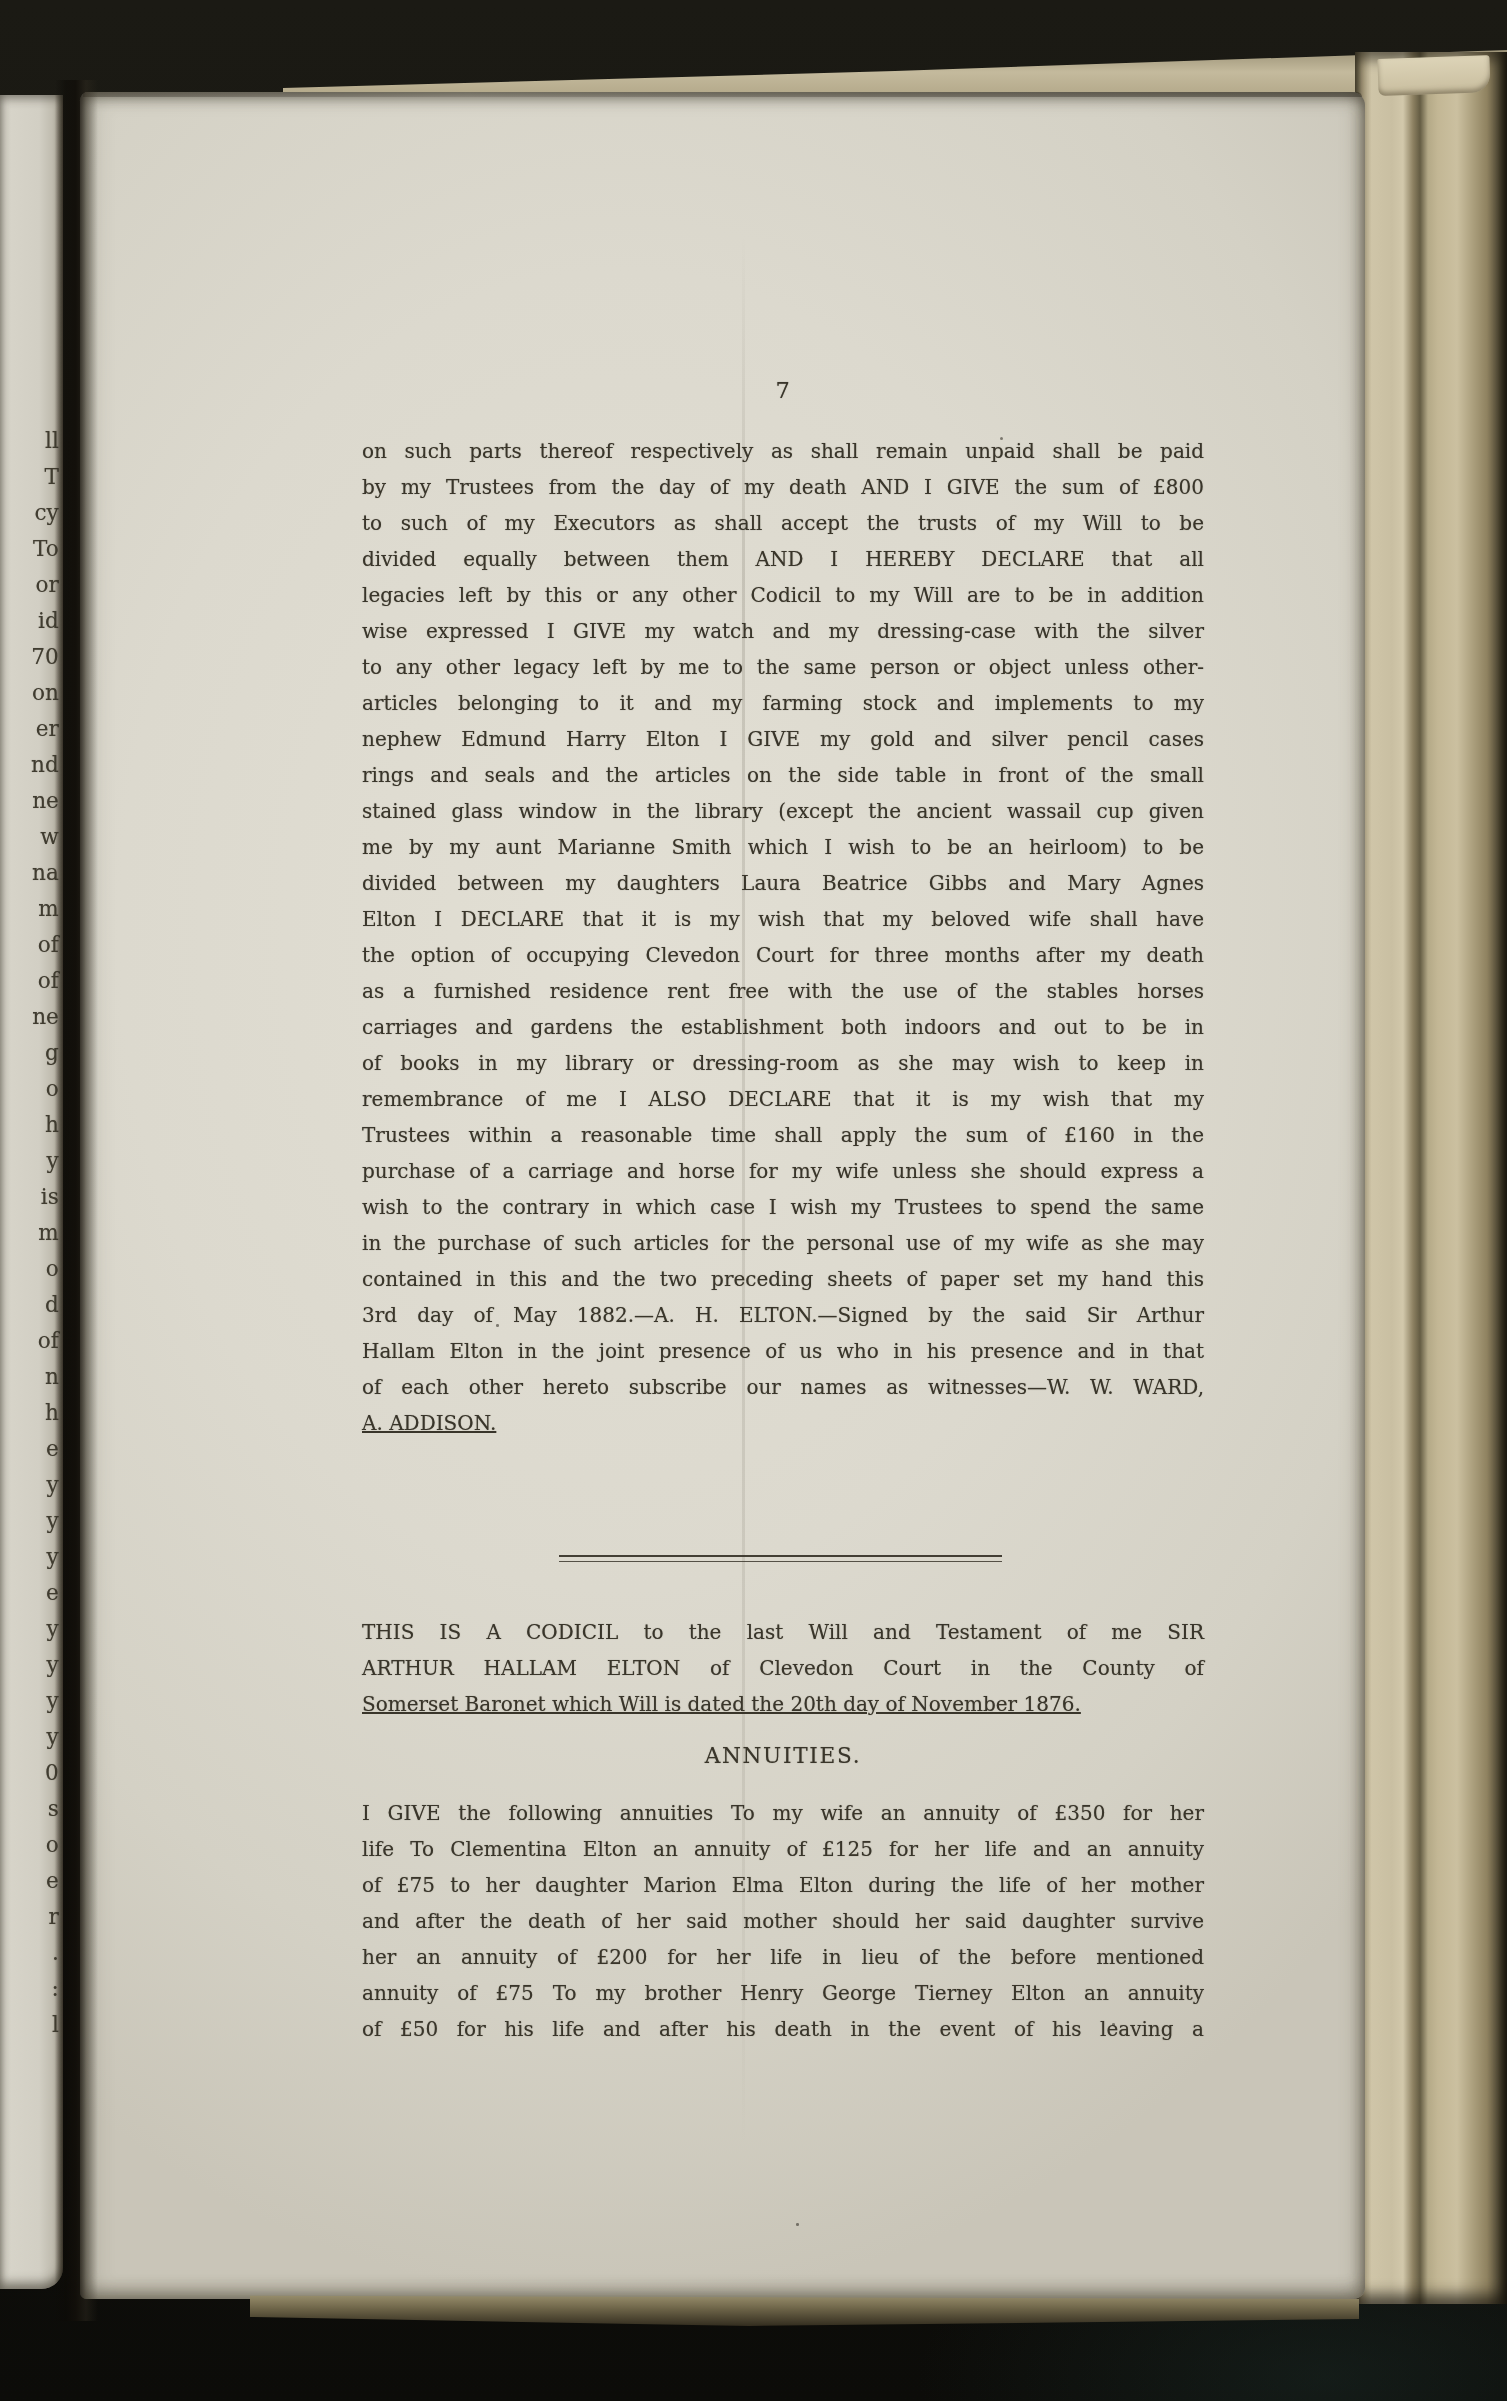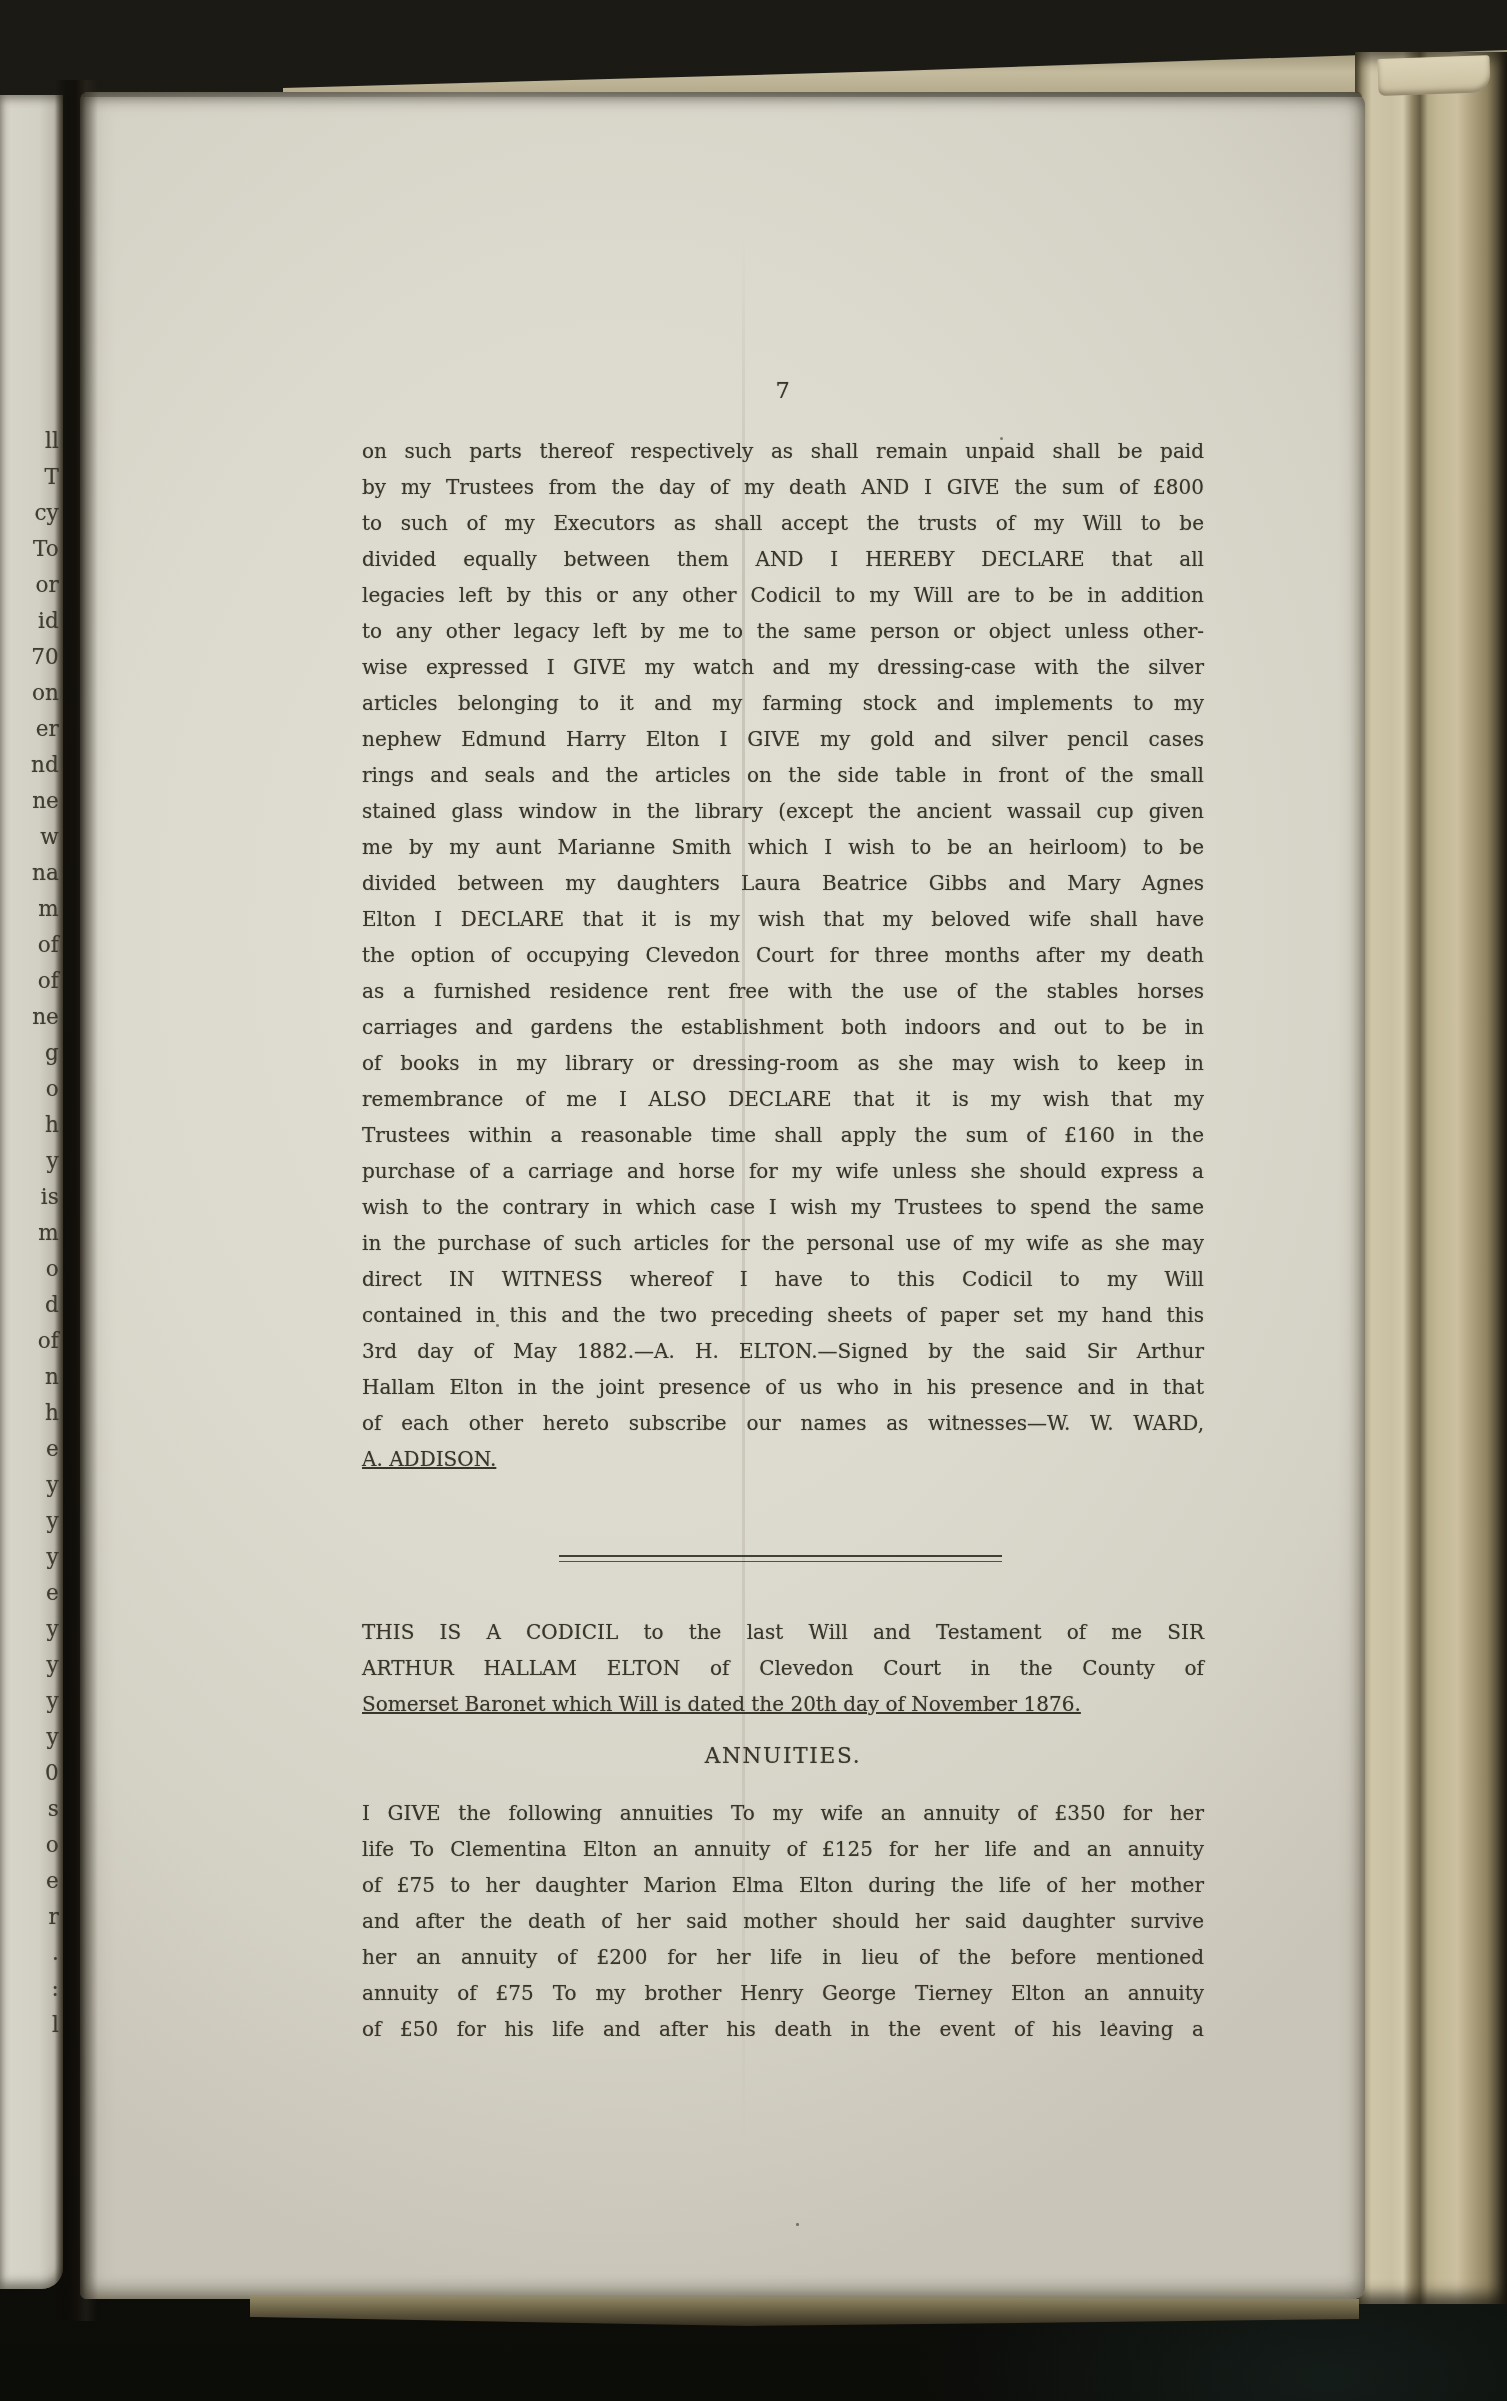--- a/index.html
+++ b/index.html
@@ -171,39 +171,38 @@
   <div class="crease"></div>
 
   <div class="pagenum ink">7</div>
 
   <div class="para para1 ink align-last-left">
       <div class="tline">on such parts thereof respectively as shall remain unpaid shall be paid</div>
       <div class="tline">by my Trustees from the day of my death AND I GIVE the sum of £800</div>
       <div class="tline">to such of my Executors as shall accept the trusts of my Will to be</div>
       <div class="tline">divided equally between them AND I HEREBY DECLARE that all</div>
       <div class="tline">legacies left by this or any other Codicil to my Will are to be in addition</div>
+      <div class="tline">wise expressed I GIVE my watch and my dressing-case with the silver</div>
       <div class="tline">to any other legacy left by me to the same person or object unless other-</div>
-      <div class="tline">wise expressed I GIVE my watch and my dressing-case with the silver</div>
       <div class="tline">articles belonging to it and my farming stock and implements to my</div>
       <div class="tline">nephew Edmund Harry Elton I GIVE my gold and silver pencil cases</div>
       <div class="tline">rings and seals and the articles on the side table in front of the small</div>
       <div class="tline">stained glass window in the library (except the ancient wassail cup given</div>
       <div class="tline">me by my aunt Marianne Smith which I wish to be an heirloom) to be</div>
       <div class="tline">divided between my daughters Laura Beatrice Gibbs and Mary Agnes</div>
       <div class="tline">Elton I DECLARE that it is my wish that my beloved wife shall have</div>
       <div class="tline">the option of occupying Clevedon Court for three months after my death</div>
       <div class="tline">as a furnished residence rent free with the use of the stables horses</div>
       <div class="tline">carriages and gardens the establishment both indoors and out to be in</div>
       <div class="tline">of books in my library or dressing-room as she may wish to keep in</div>
       <div class="tline">remembrance of me I ALSO DECLARE that it is my wish that my</div>
       <div class="tline">Trustees within a reasonable time shall apply the sum of £160 in the</div>
       <div class="tline">purchase of a carriage and horse for my wife unless she should express a</div>
       <div class="tline">wish to the contrary in which case I wish my Trustees to spend the same</div>
       <div class="tline">in the purchase of such articles for the personal use of my wife as she may</div>
-      <div class="tline">direct IN WITNESS whereof I have to this Codicil to my Will</div>
       <div class="tline">contained in this and the two preceding sheets of paper set my hand this</div>
       <div class="tline">3rd day of May 1882.—A. H. ELTON.—Signed by the said Sir Arthur</div>
       <div class="tline">Hallam Elton in the joint presence of us who in his presence and in that</div>
       <div class="tline">of each other hereto subscribe our names as witnesses—W. W. WARD,</div>
       <div class="tline tline-last">A. ADDISON.</div>
     </div>
 
   <div class="double-rule"></div>
 
   <div class="para codicil ink align-last-left">

